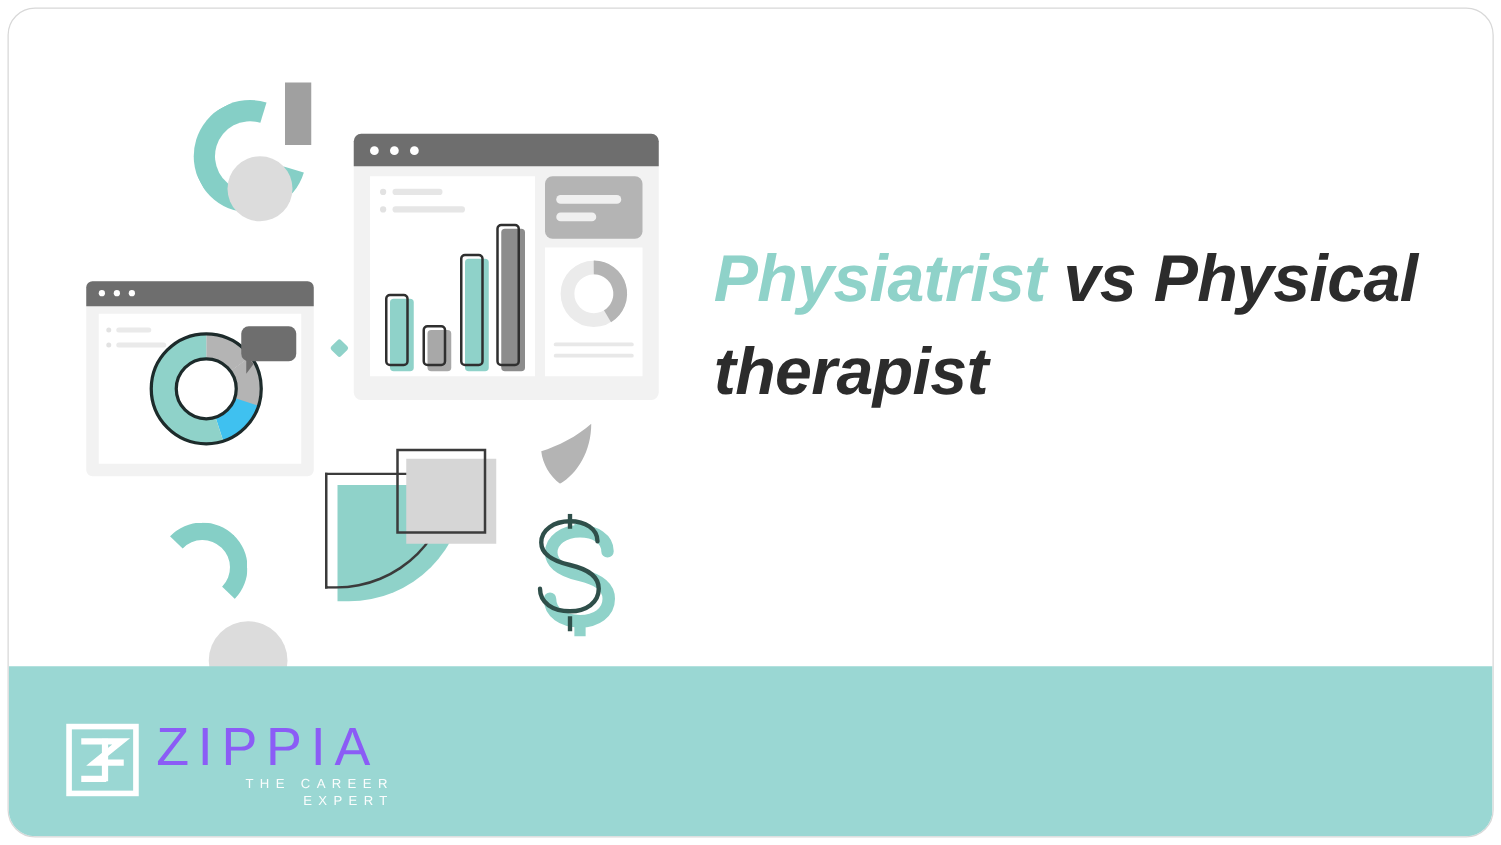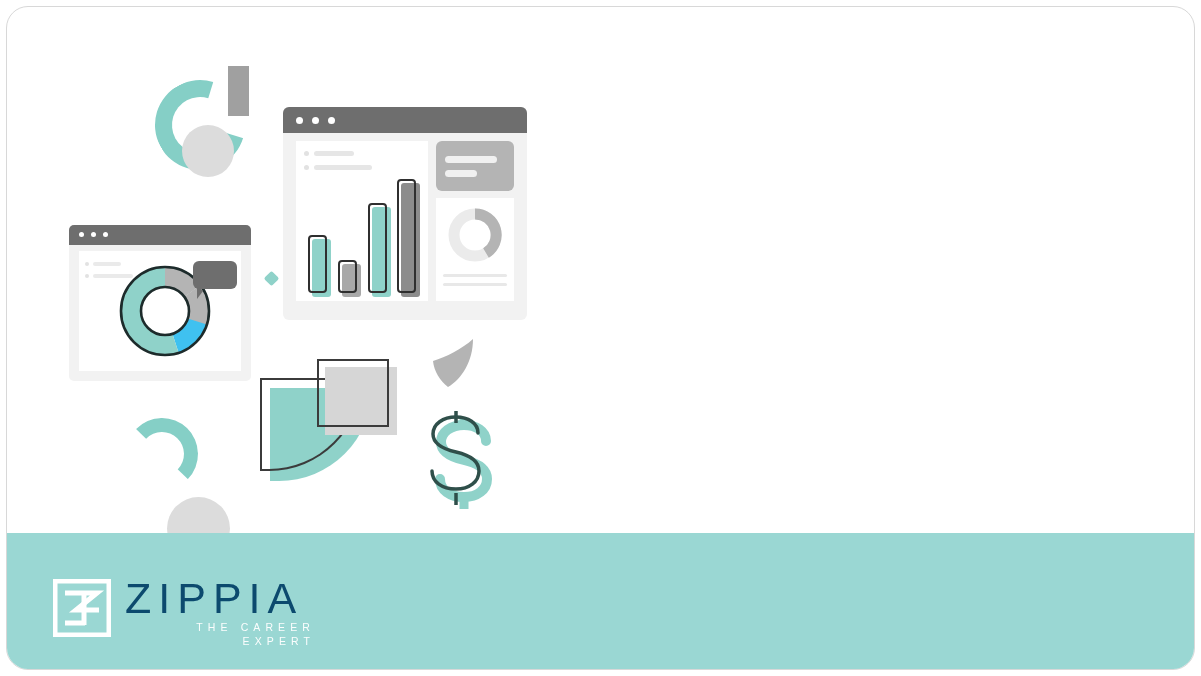--- a/index.html
+++ b/index.html
@@ -54,21 +54,21 @@
   }
   .logo-text-wrap {
     position: absolute;
     left: 72px;
     top: 2px;
     width: 190px;
   }
   .logo-word {
     font-size: 43px;
     letter-spacing: 7px;
-    color: #0c4a6e;
+    color: #8b5cf6;
     font-weight: 400;
     line-height: 46px;
     font-family: "Liberation Sans", sans-serif;
   }
   .logo-tag {
     font-size: 10.5px;
     letter-spacing: 5.1px;
     color: #ffffff;
     line-height: 14px;
     margin-top: -1px;
@@ -420,20 +420,21 @@
           <circle cx="0" cy="0" r="44" fill="none" stroke="#1d2b2b" stroke-width="2.6"></circle>
           <circle cx="0" cy="0" r="24" fill="none" stroke="#1d2b2b" stroke-width="2.6"></circle>
         </g>
       </svg>
 
       <div id="tooltip-bubble"></div>
       <div id="tooltip-tail"></div>
     </div>
   </div>
 
+  <div id="headline"><span class="hl-accent">Physiatrist</span><span> vs Physical therapist</span></div>
 
   <div id="footer"></div>
 
   <div id="logo">
     <svg class="logo-mark" viewBox="0 0 58 58">
       <rect x="2" y="2" width="54" height="54" fill="none" stroke="#ffffff" stroke-width="5"></rect>
       <path d="M12 14 H44 L23 31 H46" fill="none" stroke="#ffffff" stroke-width="5"></path>
       <path d="M12 44 H32" fill="none" stroke="#ffffff" stroke-width="5"></path>
       <path d="M31 12 L31 46" stroke="#ffffff" stroke-width="5" fill="none"></path>
     </svg>

